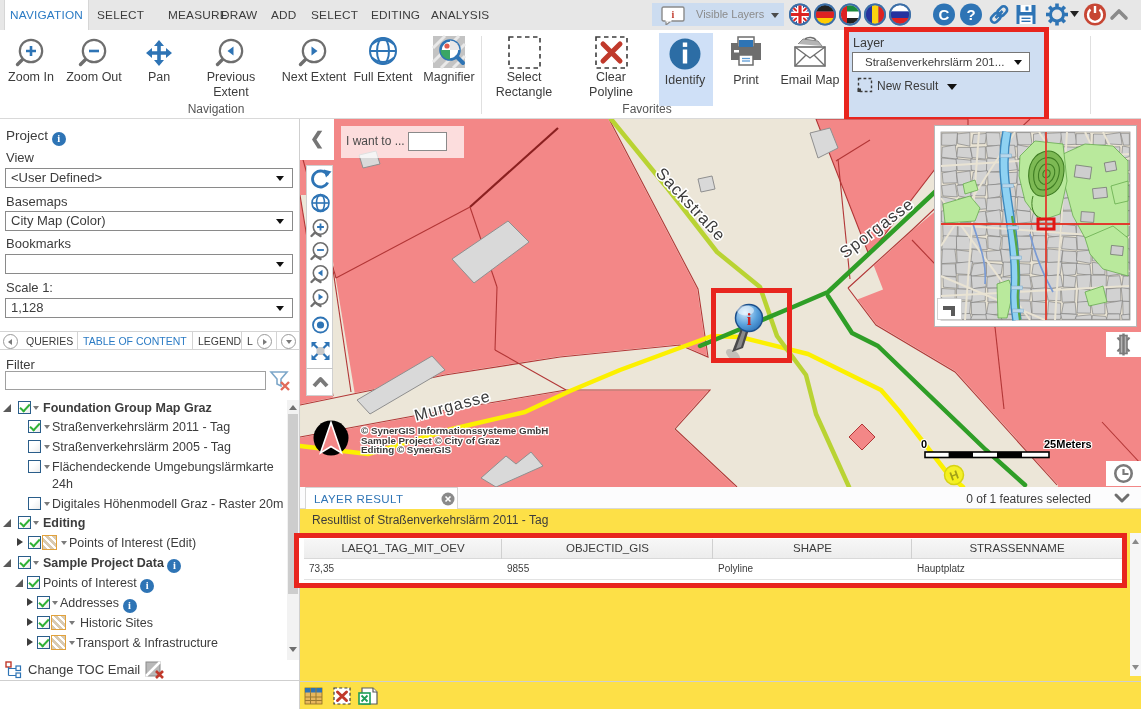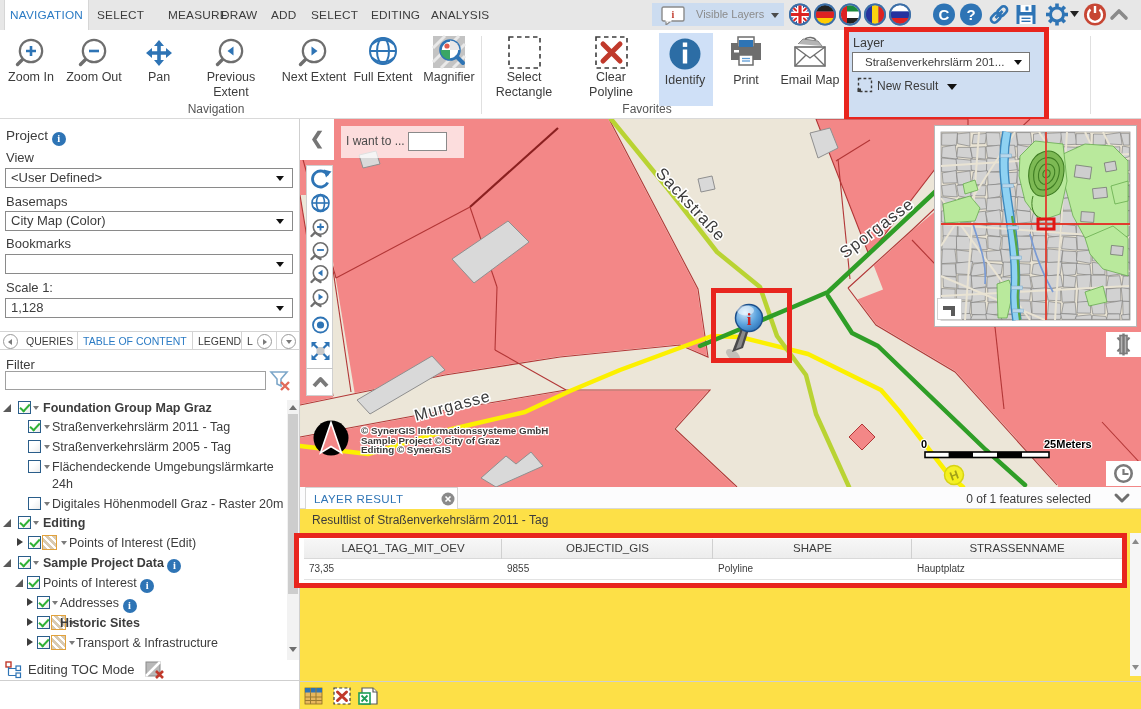--- a/index.html
+++ b/index.html
@@ -445,21 +445,21 @@
           <span class="exp-cls" style="left:27px;"></span>
           <span class="cb chk" style="left:37px;"></span>
           <span class="caret" style="left:52px;"></span>
           <span class="txt" style="left:60px;font-weight:normal;">Addresses <span class="infoi">i</span></span>
         </div>
 <div class="trow" style="top:494px;">
           <span class="exp-cls" style="left:27px;"></span>
           <span class="cb chk" style="left:37px;"></span>
           <span class="layico" style="left:51px;"></span>
           <span class="caret" style="left:69px;"></span>
-          <span class="txt" style="left:60px;font-weight:bold;">Historic Sites</span>
+          <span class="txt" style="left:80px;font-weight:normal;">Historic Sites</span>
         </div>
 <div class="trow" style="top:514px;">
           <span class="exp-cls" style="left:27px;"></span>
           <span class="cb chk" style="left:37px;"></span>
           <span class="layico" style="left:51px;"></span>
           <span class="caret" style="left:69px;"></span>
           <span class="txt" style="left:76px;font-weight:normal;">Transport &amp; Infrastructure</span>
         </div>
       </div>
     <div style="position:absolute;left:287px;top:281px;width:12px;height:260px;background:#f2f2f2;"><svg width="12" height="260">
@@ -467,21 +467,21 @@
           <rect x="1" y="14" width="10" height="180" fill="#cdcdcd"></rect>
           <polygon points="6,252 10,247 2,247" fill="#6e6e6e"></polygon>
         </svg></div>
     <div style="position:absolute;left:0;top:541px;width:300px;height:20px;font-size:13px;color:#3c3c3c;">
         <svg width="20" height="18" style="position:absolute;left:5px;top:1px;">
           <rect x="1" y="1" width="5" height="5" fill="#fff" stroke="#c0392b" stroke-width="1.4"></rect>
           <rect x="11" y="5" width="4.5" height="4.5" fill="#fff" stroke="#2e74b5" stroke-width="1.2"></rect>
           <rect x="11" y="12" width="4.5" height="4.5" fill="#fff" stroke="#2e74b5" stroke-width="1.2"></rect>
           <path d="M 3.5,6 V 14.5 M 3.5,7.5 H 11 M 3.5,14.5 H 11" stroke="#2e74b5" stroke-width="1.2" fill="none"></path>
         </svg>
-        <span style="position:absolute;left:28px;top:2px;">Editing TOC Mode</span>
+        <span style="position:absolute;left:28px;top:2px;">Change TOC Email</span>
         <svg width="22" height="20" style="position:absolute;left:144px;top:0px;">
           <rect x="2" y="2" width="14" height="14" fill="#b9b9b9" stroke="#8a8a8a" stroke-width="1"></rect>
           <line x1="2" y1="16" x2="16" y2="2" stroke="#fff" stroke-width="2.5"></line>
           <path d="M 12,11 L 19,18 M 19,11 L 12,18" stroke="#c0392b" stroke-width="2.6"></path>
         </svg>
       </div>
   </div>
 
   <div class="abs" id="map">
     <svg id="mapsvg" width="841" height="368" viewBox="0 0 841 368">

